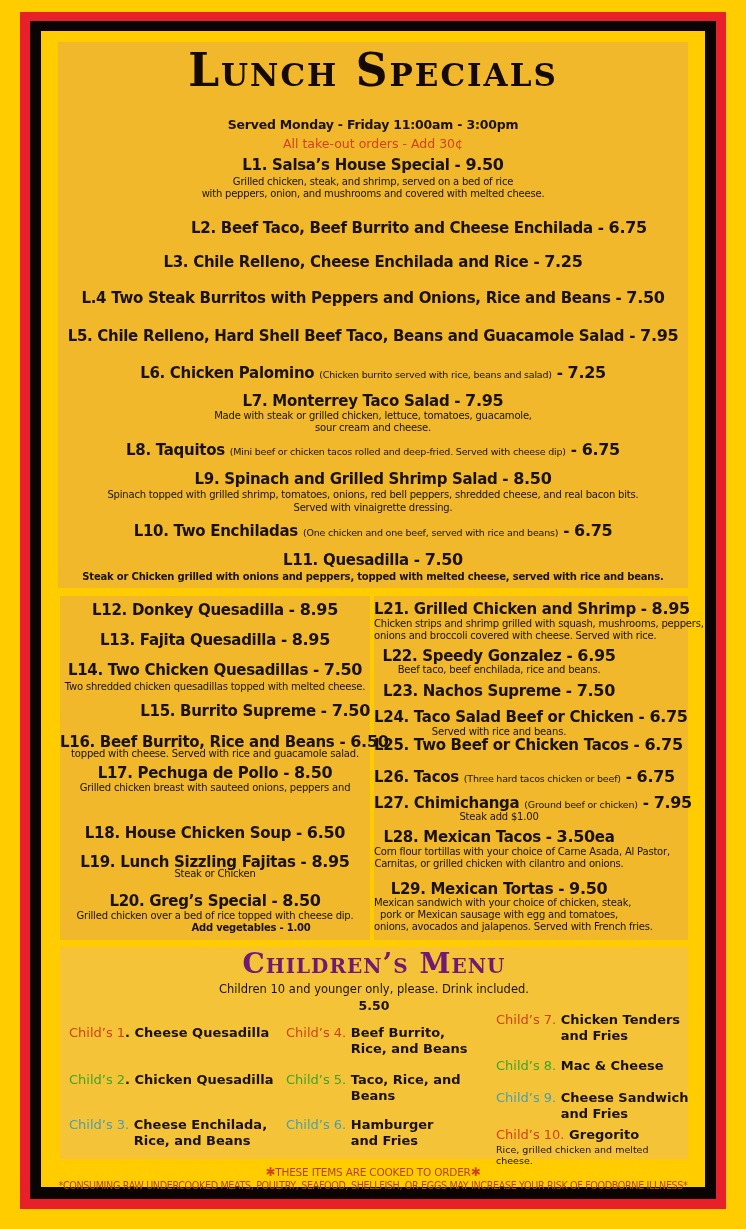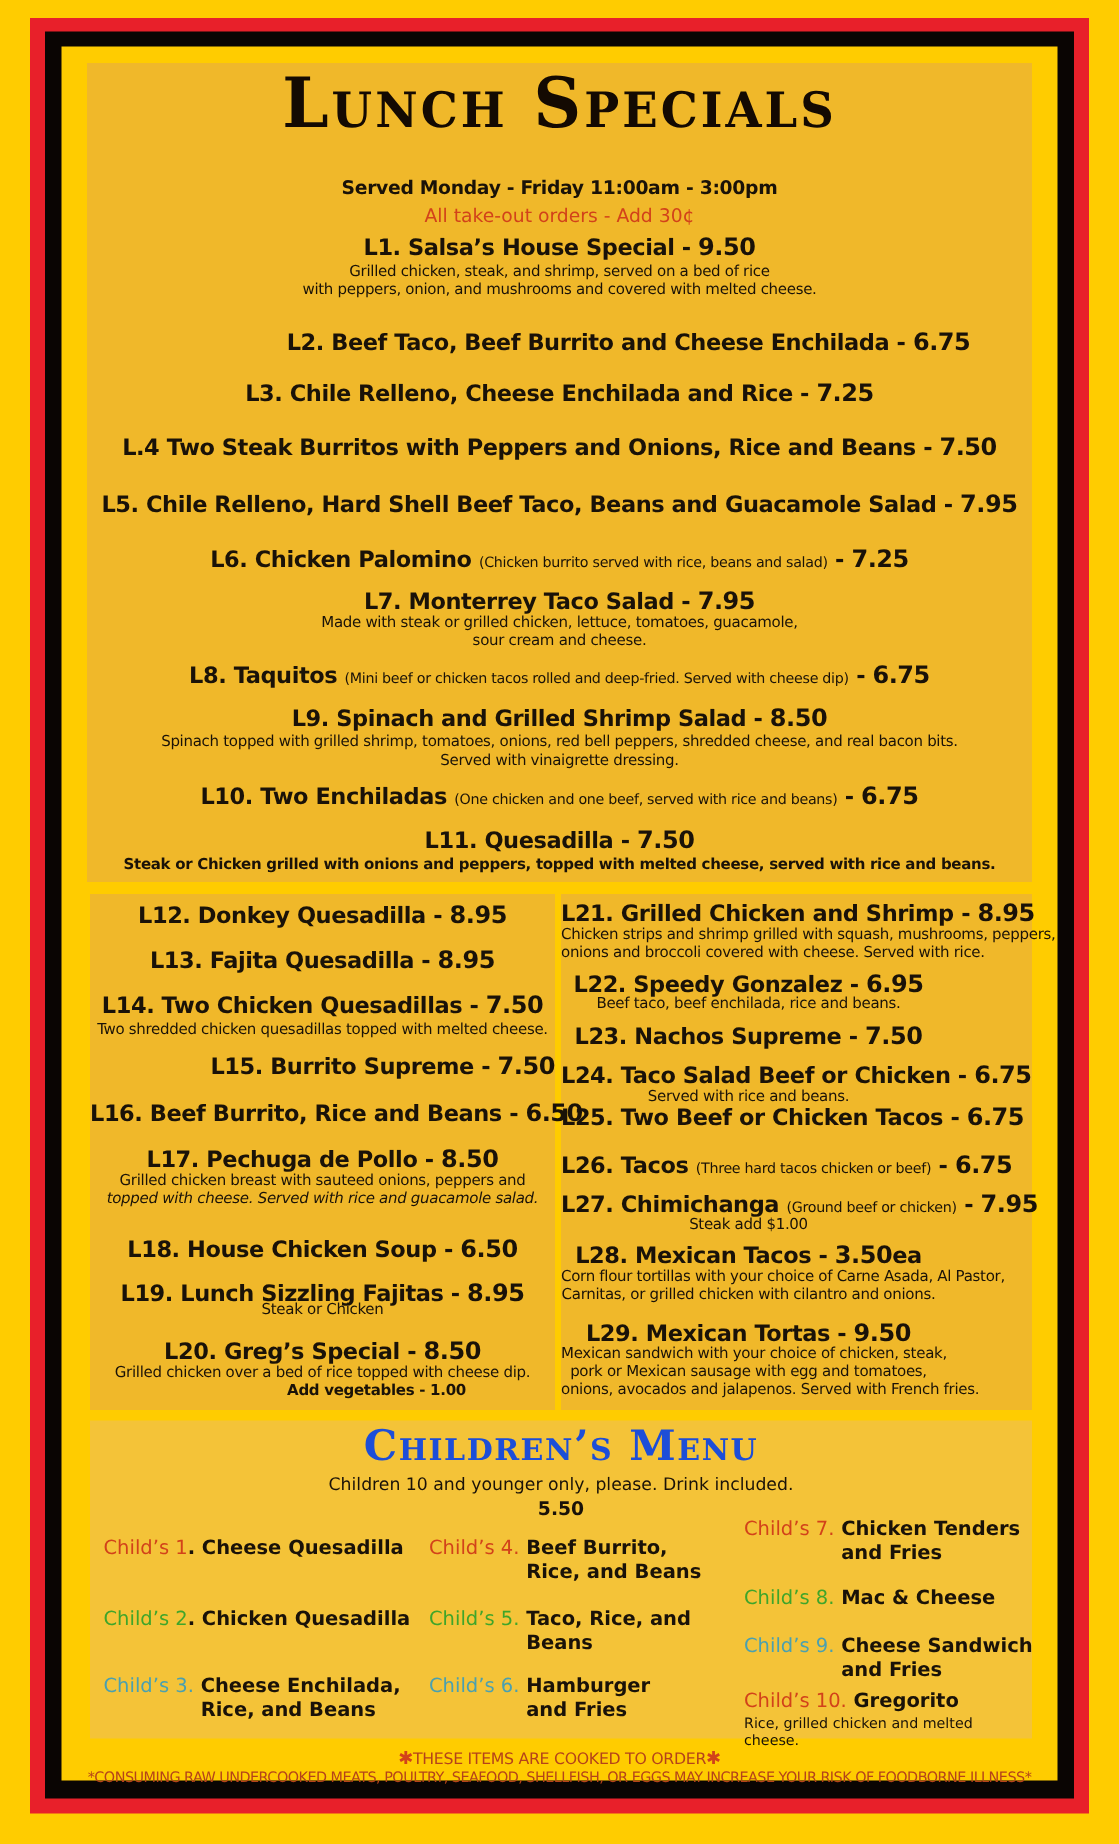--- a/index.html
+++ b/index.html
@@ -30,21 +30,21 @@
   .h { font-weight: bold; font-size: 15px; letter-spacing: -0.3px; }
   .price { font-weight: bold; font-size: 16px; }
   .desc { font-size: 10px; line-height: 12px; letter-spacing: -0.2px; }
   .paren { font-size: 9.5px; font-weight: normal; letter-spacing: -0.2px; }
   .sub { font-size: 12px; font-weight: bold; letter-spacing: -0.2px; }
   .takeout { font-size: 12.5px; color: #D2421A; }
 
   .kids-title {
     position: absolute; left: 60px; width: 628px; top: 947px; text-align: center;
     font-family: "DejaVu Serif", serif; font-weight: bold; font-size: 28px;
-    font-variant: small-caps; letter-spacing: 1px; color: #1d4ed8;
+    font-variant: small-caps; letter-spacing: 1px; color: #701a75;
   }
   .kid { position: absolute; font-size: 13px; font-weight: bold; line-height: 16px; }
   .kid .num { font-weight: normal; }
   .kid .name { display: inline-block; vertical-align: top; }
   .kid .kdesc { display: block; font-size: 9.5px; font-weight: normal; line-height: 11px; margin-top: 1px; }
   .c-red { color: #D2421A; }
   .c-green { color: #3FA52A; }
   .c-teal { color: #4AA0B0; }
 
   .cook {
@@ -98,21 +98,21 @@
 <div class="line desc" style="top:571px;font-weight:bold;">Steak or Chicken grilled with onions and peppers, topped with melted cheese, served with rice and beans.</div>
 
 <div class="line col-l h" style="top:600px;"><span>L12. Donkey Quesadilla - </span><span class="price">8.95</span></div>
 <div class="line col-l h" style="top:630px;"><span>L13. Fajita Quesadilla - </span><span class="price">8.95</span></div>
 <div class="line col-l h" style="top:660px;"><span>L14. Two Chicken Quesadillas - </span><span class="price">7.50</span></div>
 <div class="line col-l desc" style="top:681px;">Two shredded chicken quesadillas topped with melted cheese.</div>
 <div class="line col-l h" style="top:701px;text-align:right;"><span>L15. Burrito Supreme - </span><span class="price">7.50</span></div>
 <div class="line col-l h" style="top:732px;"><span>L16. Beef Burrito, Rice and Beans - </span><span class="price">6.50</span></div>
 <div class="line col-l h" style="top:763px;"><span>L17. Pechuga de Pollo - </span><span class="price">8.50</span></div>
 <div class="line col-l desc" style="top:782px;">Grilled chicken breast with sauteed onions, peppers and</div>
-<div class="line col-l desc" style="top:794px;font-style:italic;">topped with cheese. Served with rice and guacamole salad.</div>
+<div class="line col-l desc" style="top:748px;">topped with cheese. Served with rice and guacamole salad.</div>
 <div class="line col-l h" style="top:823px;"><span>L18. House Chicken Soup - </span><span class="price">6.50</span></div>
 <div class="line col-l h" style="top:852px;"><span>L19. Lunch Sizzling Fajitas - </span><span class="price">8.95</span></div>
 <div class="line col-l desc" style="top:868px;">Steak or Chicken</div>
 <div class="line col-l h" style="top:891px;"><span>L20. Greg’s Special - </span><span class="price">8.50</span></div>
 <div class="line col-l desc" style="top:910px;">Grilled chicken over a bed of rice topped with cheese dip.</div>
 <div class="line col-l desc" style="top:922px;font-weight:bold;padding-left:36px;">Add vegetables - 1.00</div>
 
 <div class="line col-r h" style="top:599px;"><span>L21. Grilled Chicken and Shrimp - </span><span class="price">8.95</span></div>
 <div class="line col-r desc" style="top:618px;">Chicken strips and shrimp grilled with squash, mushrooms, peppers,</div>
 <div class="line col-r desc" style="top:630px;">onions and broccoli covered with cheese. Served with rice.</div>

